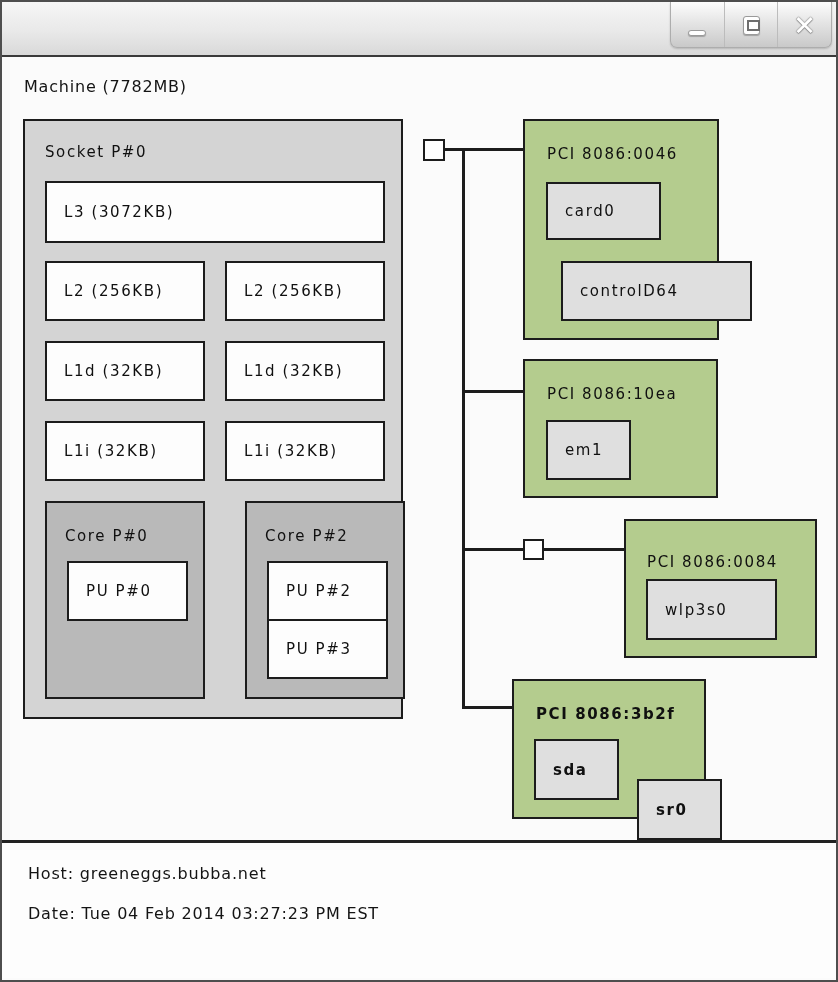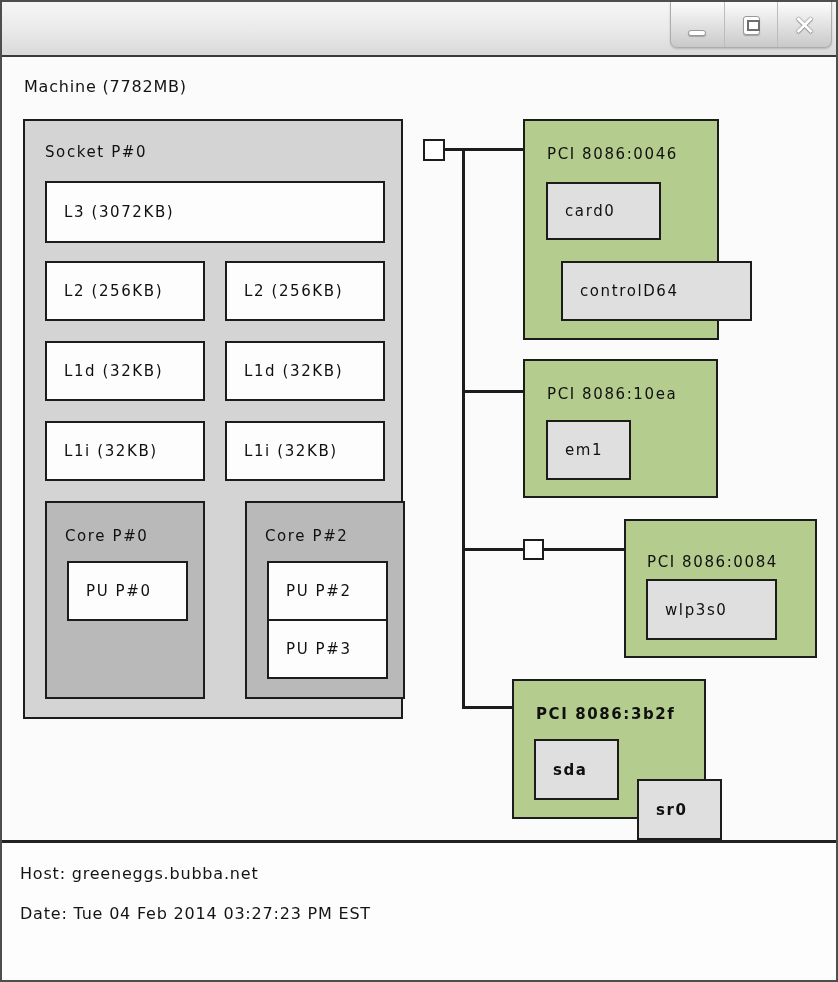--- a/index.html
+++ b/index.html
@@ -88,21 +88,21 @@
   .vline { width:3px; }
   .bridge {
     position:absolute; background:#ffffff;
     border:2px solid #1c1c1c;
   }
 
   
   .footer {
     position:relative; height:138px; background:#fdfdfd;
     border-top:3px solid #222222;
-    padding:21px 0 0 18px;
+    padding:21px 0 0 26px;
   }
   .footer .line {
     font-size:16px; letter-spacing:.8px; color:#141414;
     height:21px; margin-bottom:19px; white-space:nowrap;
   }
 </style>
 </head>
 <body>
 
 <div class="window">

